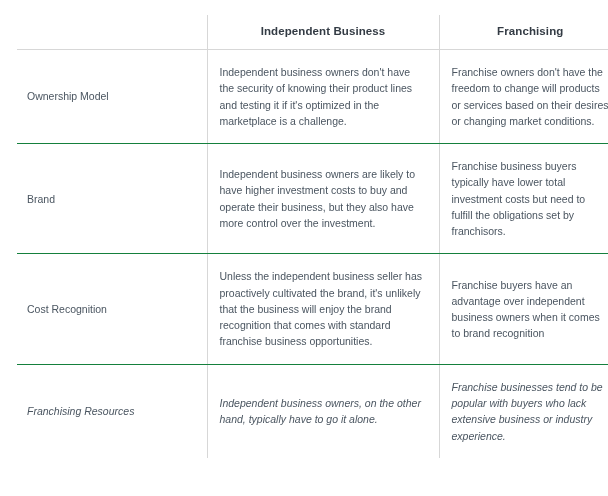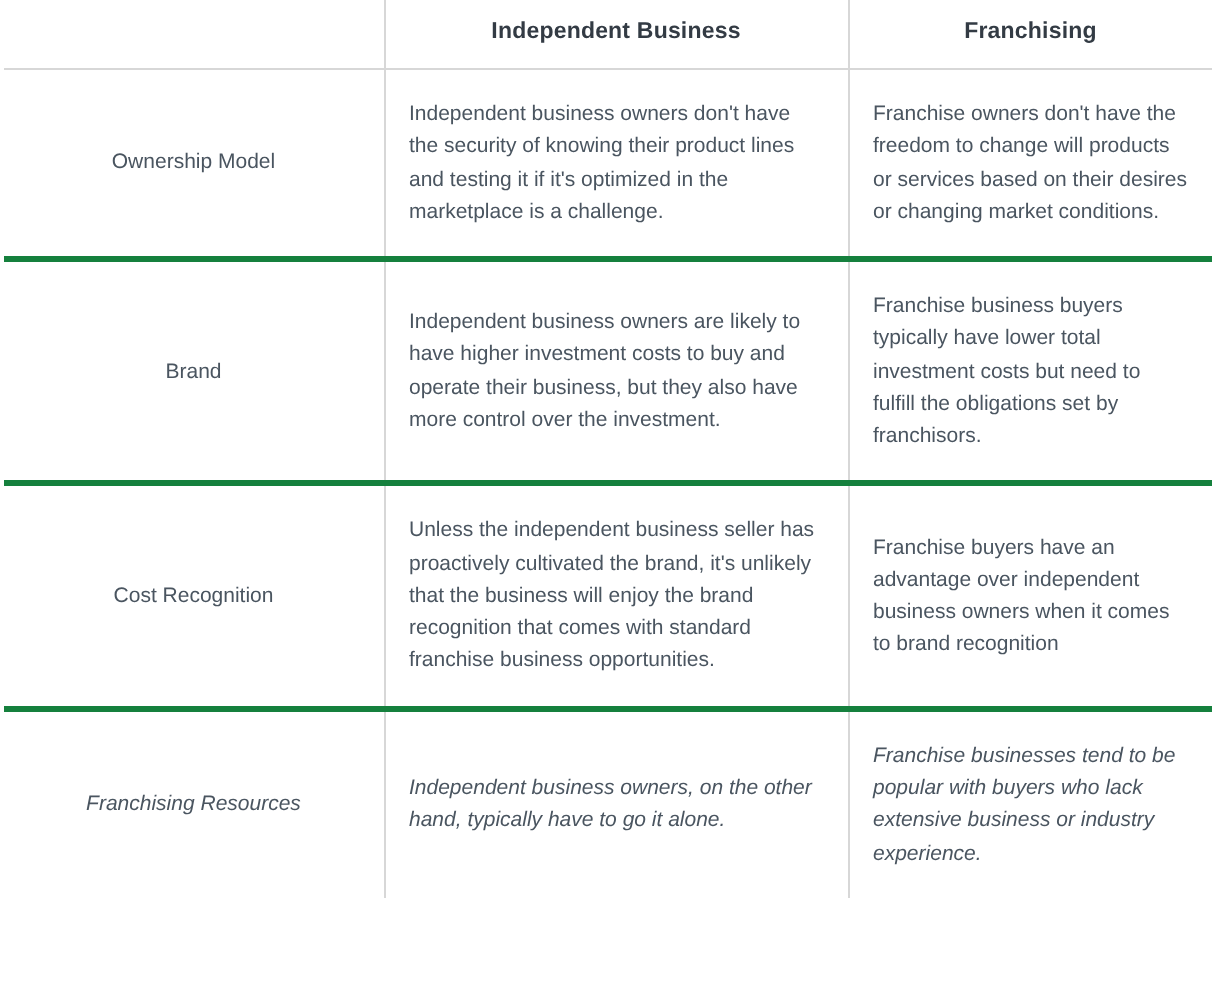--- a/index.html
+++ b/index.html
@@ -11,21 +11,21 @@
     width: 608px;
     height: 496px;
     font-family: "Liberation Sans", sans-serif;
     color: #3d4852;
     overflow: hidden;
   }
   .table-wrap {
     width: 608px;
     height: 415px;
     box-sizing: border-box;
-    padding: 0;
+    padding: 15px;
   }
   table.comparison {
     border-collapse: collapse;
     width: 604px;
     margin: 0 2px;
     table-layout: fixed;
   }
   table.comparison col.c-label { width: 190px; }
   table.comparison col.c-ind   { width: 232px; }
   table.comparison col.c-fran  { width: 182px; }
@@ -47,25 +47,24 @@
   thead th.head-ind {
     border-right: 1px solid #d7d7d7;
   }
 
   tbody td {
     font-size: 10.5px;
     line-height: 1.55;
     color: #4a5560;
     vertical-align: middle;
     padding: 14px 12px;
-    border-bottom: 3px solid #15803d;
+    border-bottom: 1px solid #15803d;
     border-right: 1px solid #d7d7d7;
   }
   tbody td.label {
-    text-align: center;
     padding: 14px 10px;
     color: #4a5560;
   }
   tbody td.cell-fran {
     border-right: none;
   }
   tbody tr:last-child td {
     border-bottom: none;
     font-style: italic;
   }

